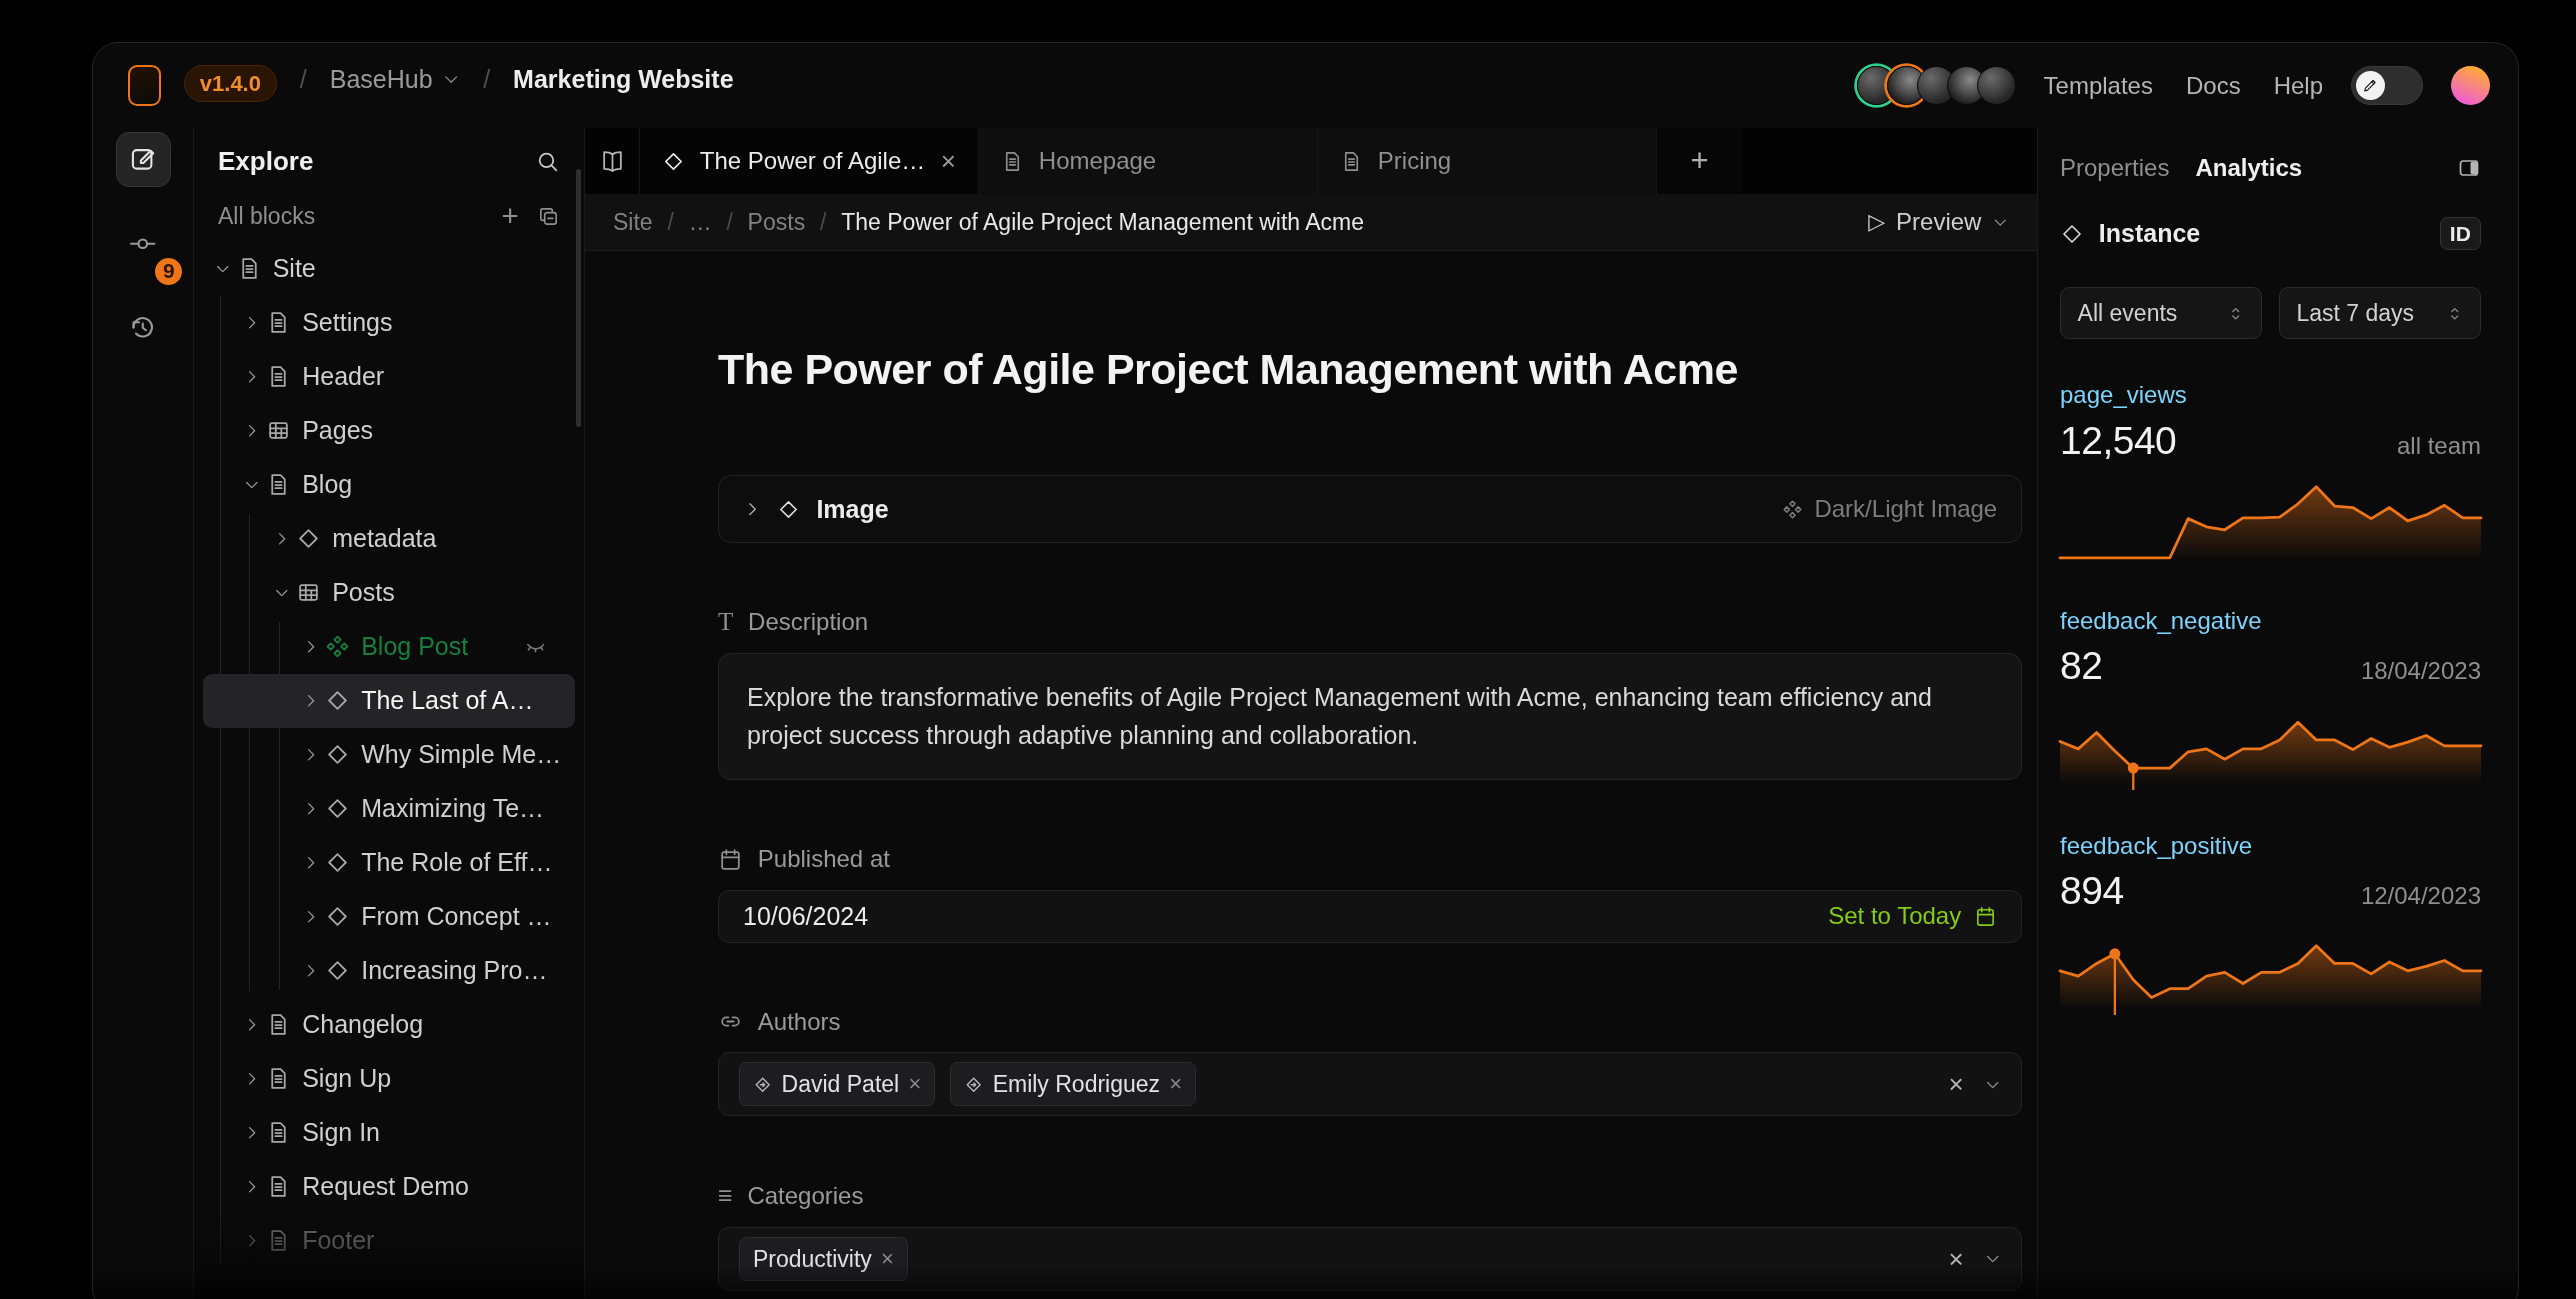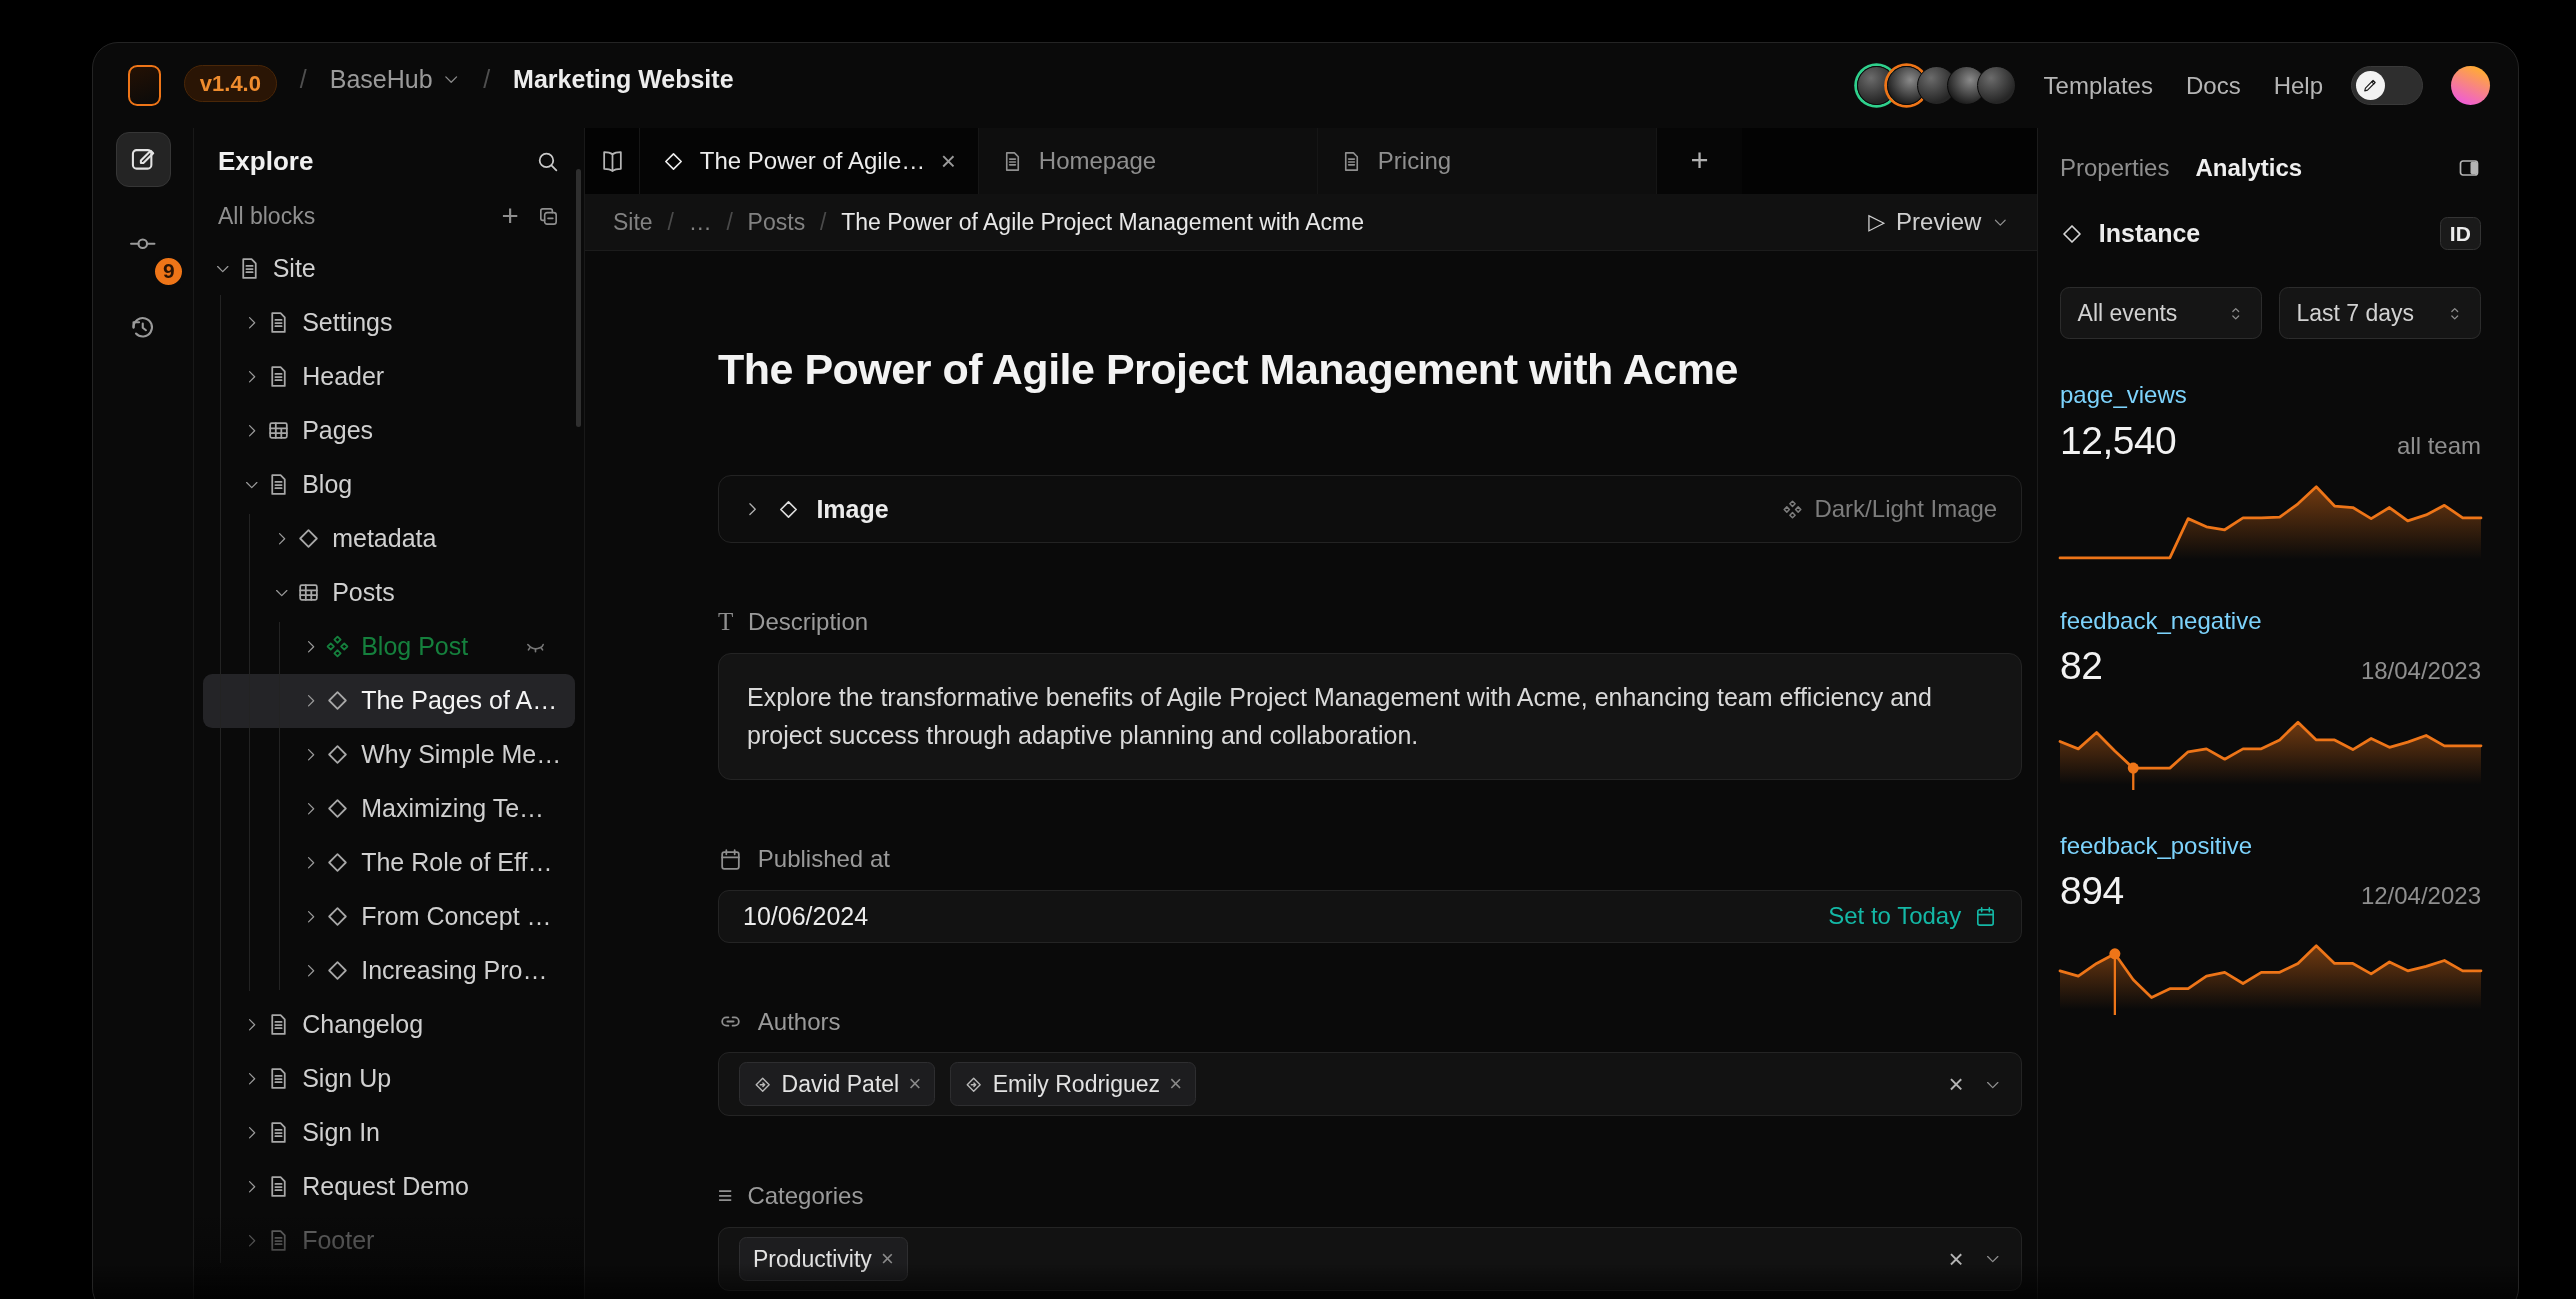--- a/index.html
+++ b/index.html
@@ -114,21 +114,21 @@
   .ib-right { margin-left:auto; display:flex; align-items:center; gap:11px; color:#7c7c7c; font-size:24px; }
   .ib-right .icon { font-size:21px; }
   .sec-label { margin-top:65px; display:flex; align-items:center; gap:14.8px; color:#9a9a9a; font-size:24px; }
   .sec-label .icon, .sec-label .glyph { font-size:25px; color:#8f8f8f; }
   .glyph-serif { font-family:"Liberation Serif","DejaVu Serif",serif; }
   .desc-box { margin-top:16.6px; border:0.9px solid #242424; border-radius:13px; background:#141414;
     padding:24px 28px; font-size:25px; line-height:1.55; color:#d9d9d9; max-width:1309px; }
   .date-field { margin-top:16.6px; height:53px; background:#121212; border:0.9px solid #242424;
     border-radius:11px; display:flex; align-items:center; justify-content:space-between; padding:0 24px; }
   .date-value { font-size:25px; color:#ececec; }
-  .date-action { display:flex; align-items:center; gap:13px; color:#14b8a6; font-size:24px;
+  .date-action { display:flex; align-items:center; gap:13px; color:#84cc16; font-size:24px;
     background:none; border:none; font-family:inherit; cursor:pointer; }
   .date-action .icon { font-size:23px; }
   .chips-field { margin-top:16.6px; min-height:61px; background:#121212; border:0.9px solid #242424;
     border-radius:11px; display:flex; align-items:center; padding:9.2px 20px; gap:14.8px; }
   .chip { display:flex; align-items:center; gap:9.2px; background:#1d1d1f; border:0.9px solid #2e2e30;
     border-radius:7.4px; padding:7.4px 13px; font-size:23px; color:#e2e2e2; }
   .chip .icon { font-size:19.4px; color:#b9b9b9; }
   .chip .chip-x { color:#8a8a8a; font-size:22px; cursor:pointer; }
   .field-controls { margin-left:auto; display:flex; align-items:center; gap:20px; color:#b5b5b5; }
   .field-controls .x { font-size:26px; cursor:pointer; }
@@ -390,21 +390,21 @@
               <span class="chev icon">
                 <svg viewBox="0 0 24 24">
                   <path d="M9 5l7 7-7 7"></path>
                 </svg>
               </span>
               <span class="ticon icon">
                 <svg viewBox="0 0 24 24">
                   <path d="M12 4l8 8-8 8-8-8z"></path>
                 </svg>
               </span>
-              <span class="tlabel">The Pages of A…</span>
+              <span class="tlabel">The Last of A…</span>
             </div>
             <div class="trow" style="padding-left: 94px;">
               <span class="chev icon">
                 <svg viewBox="0 0 24 24">
                   <path d="M9 5l7 7-7 7"></path>
                 </svg>
               </span>
               <span class="ticon icon">
                 <svg viewBox="0 0 24 24">
                   <path d="M12 4l8 8-8 8-8-8z"></path>

